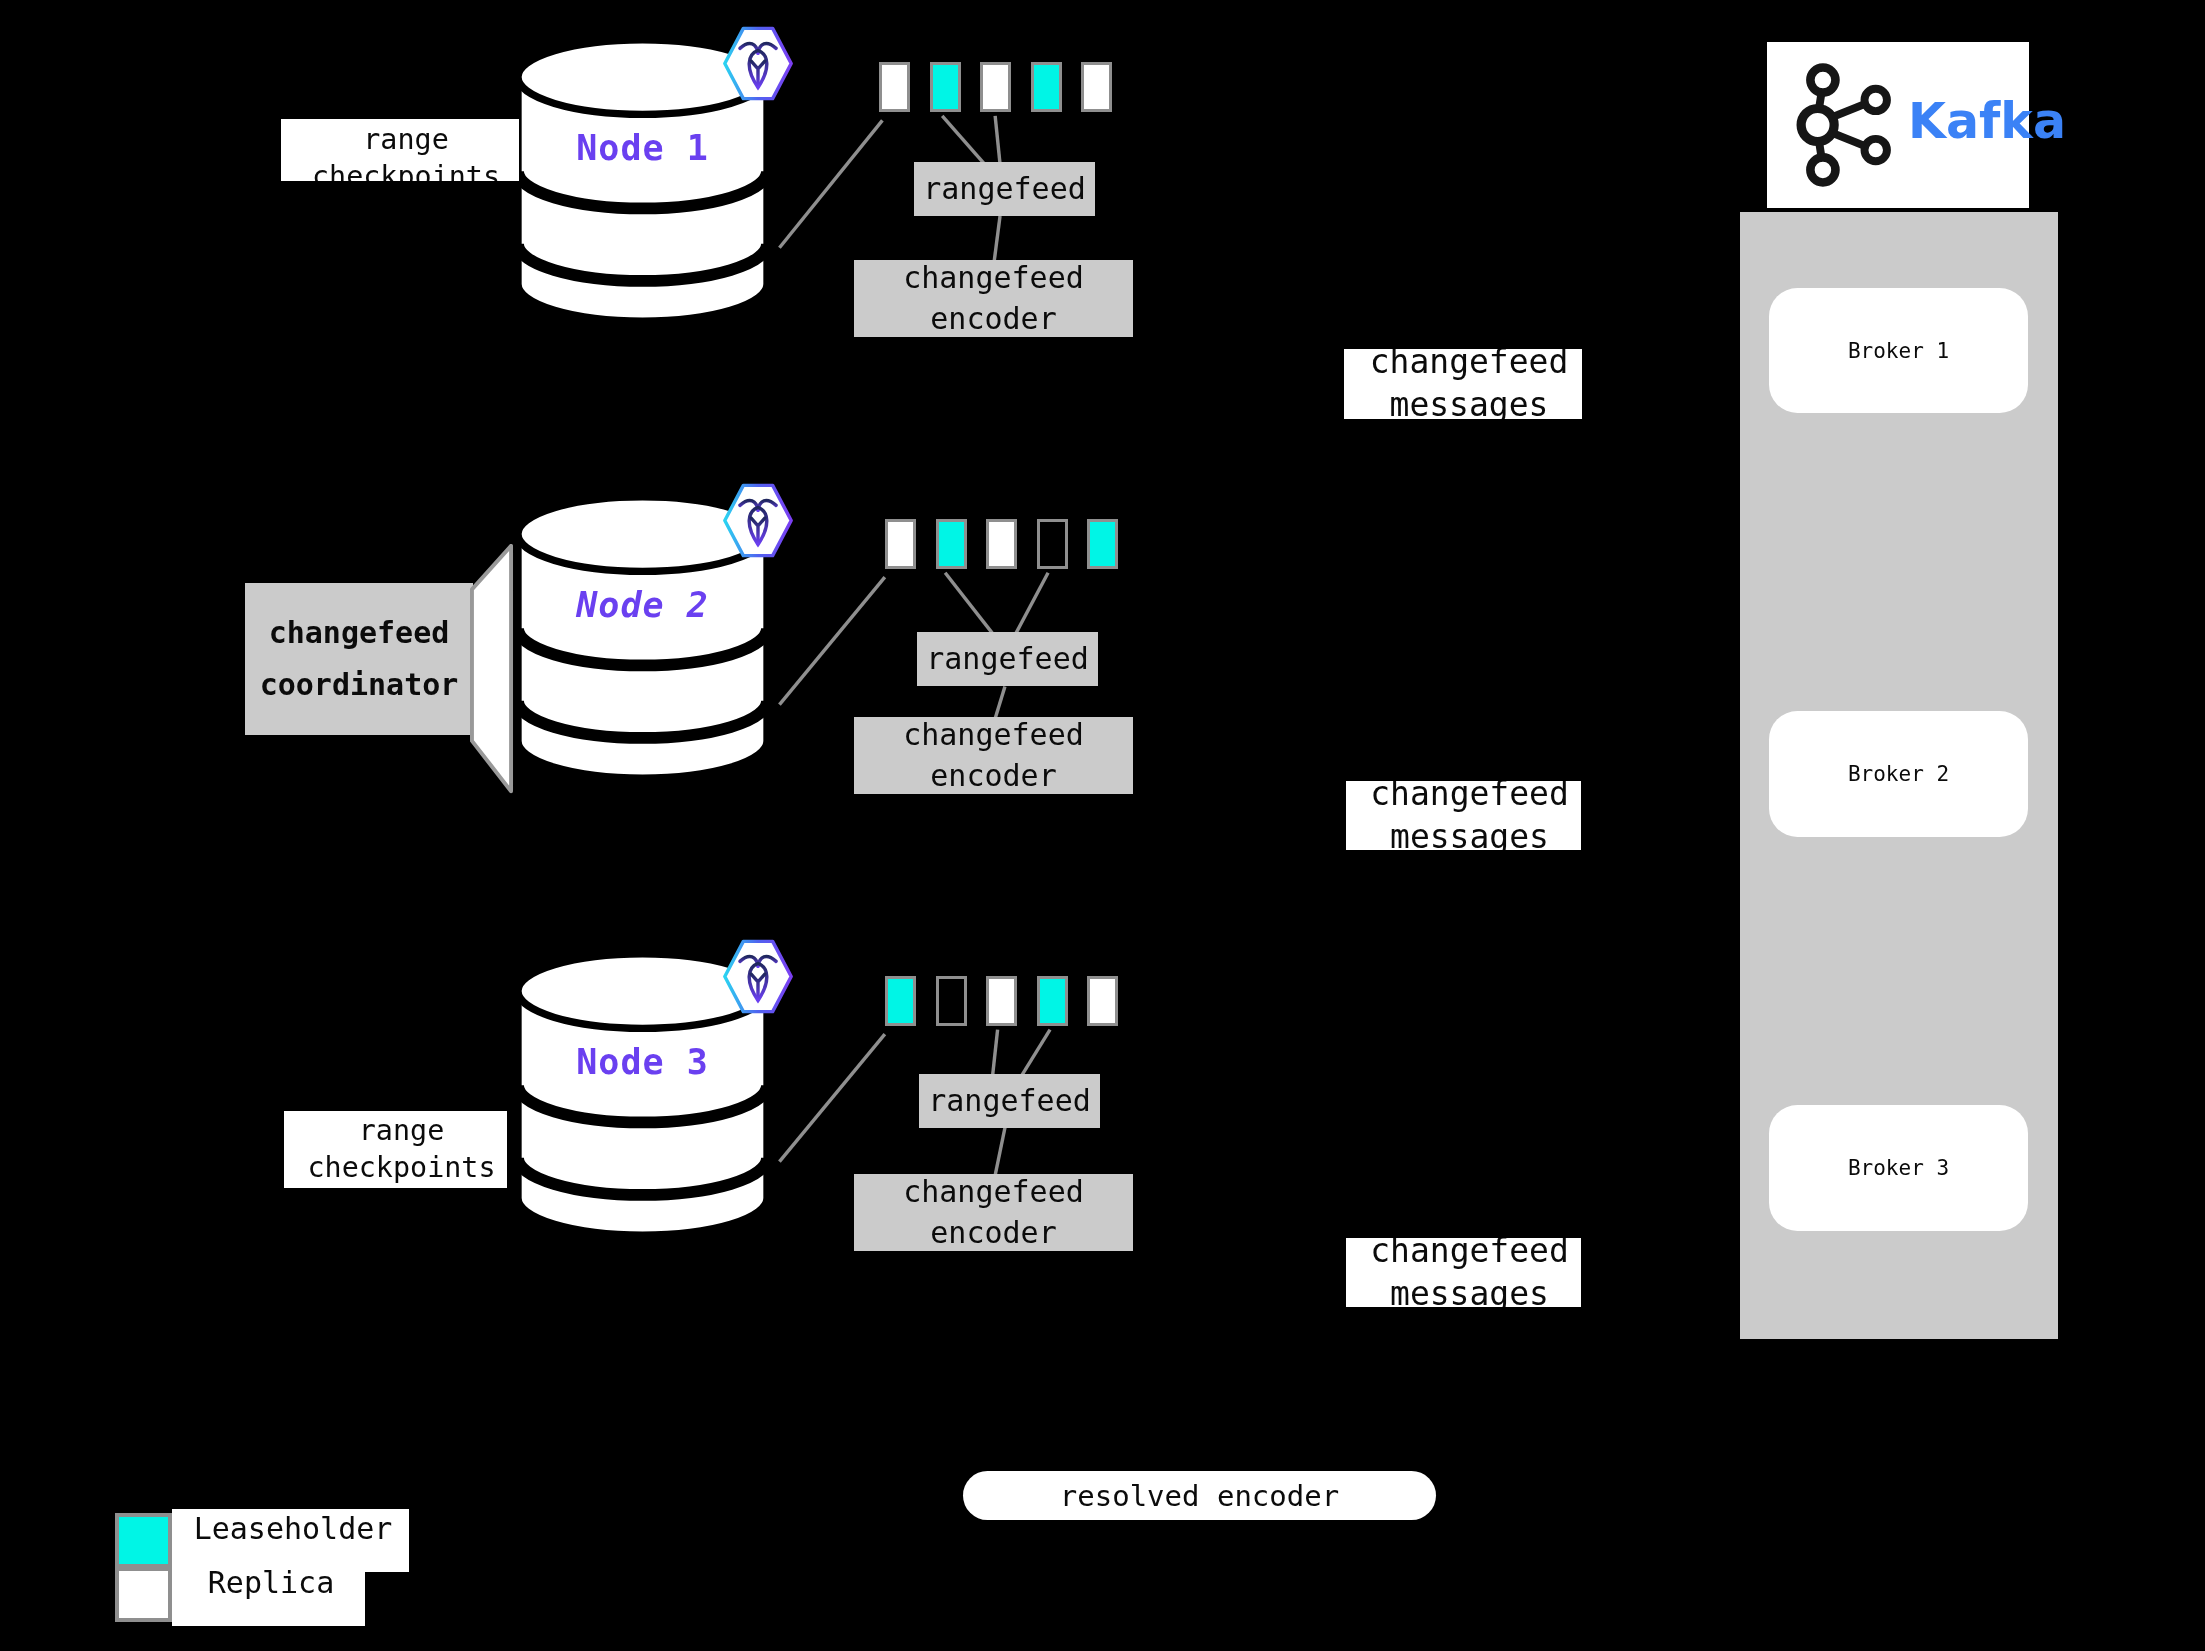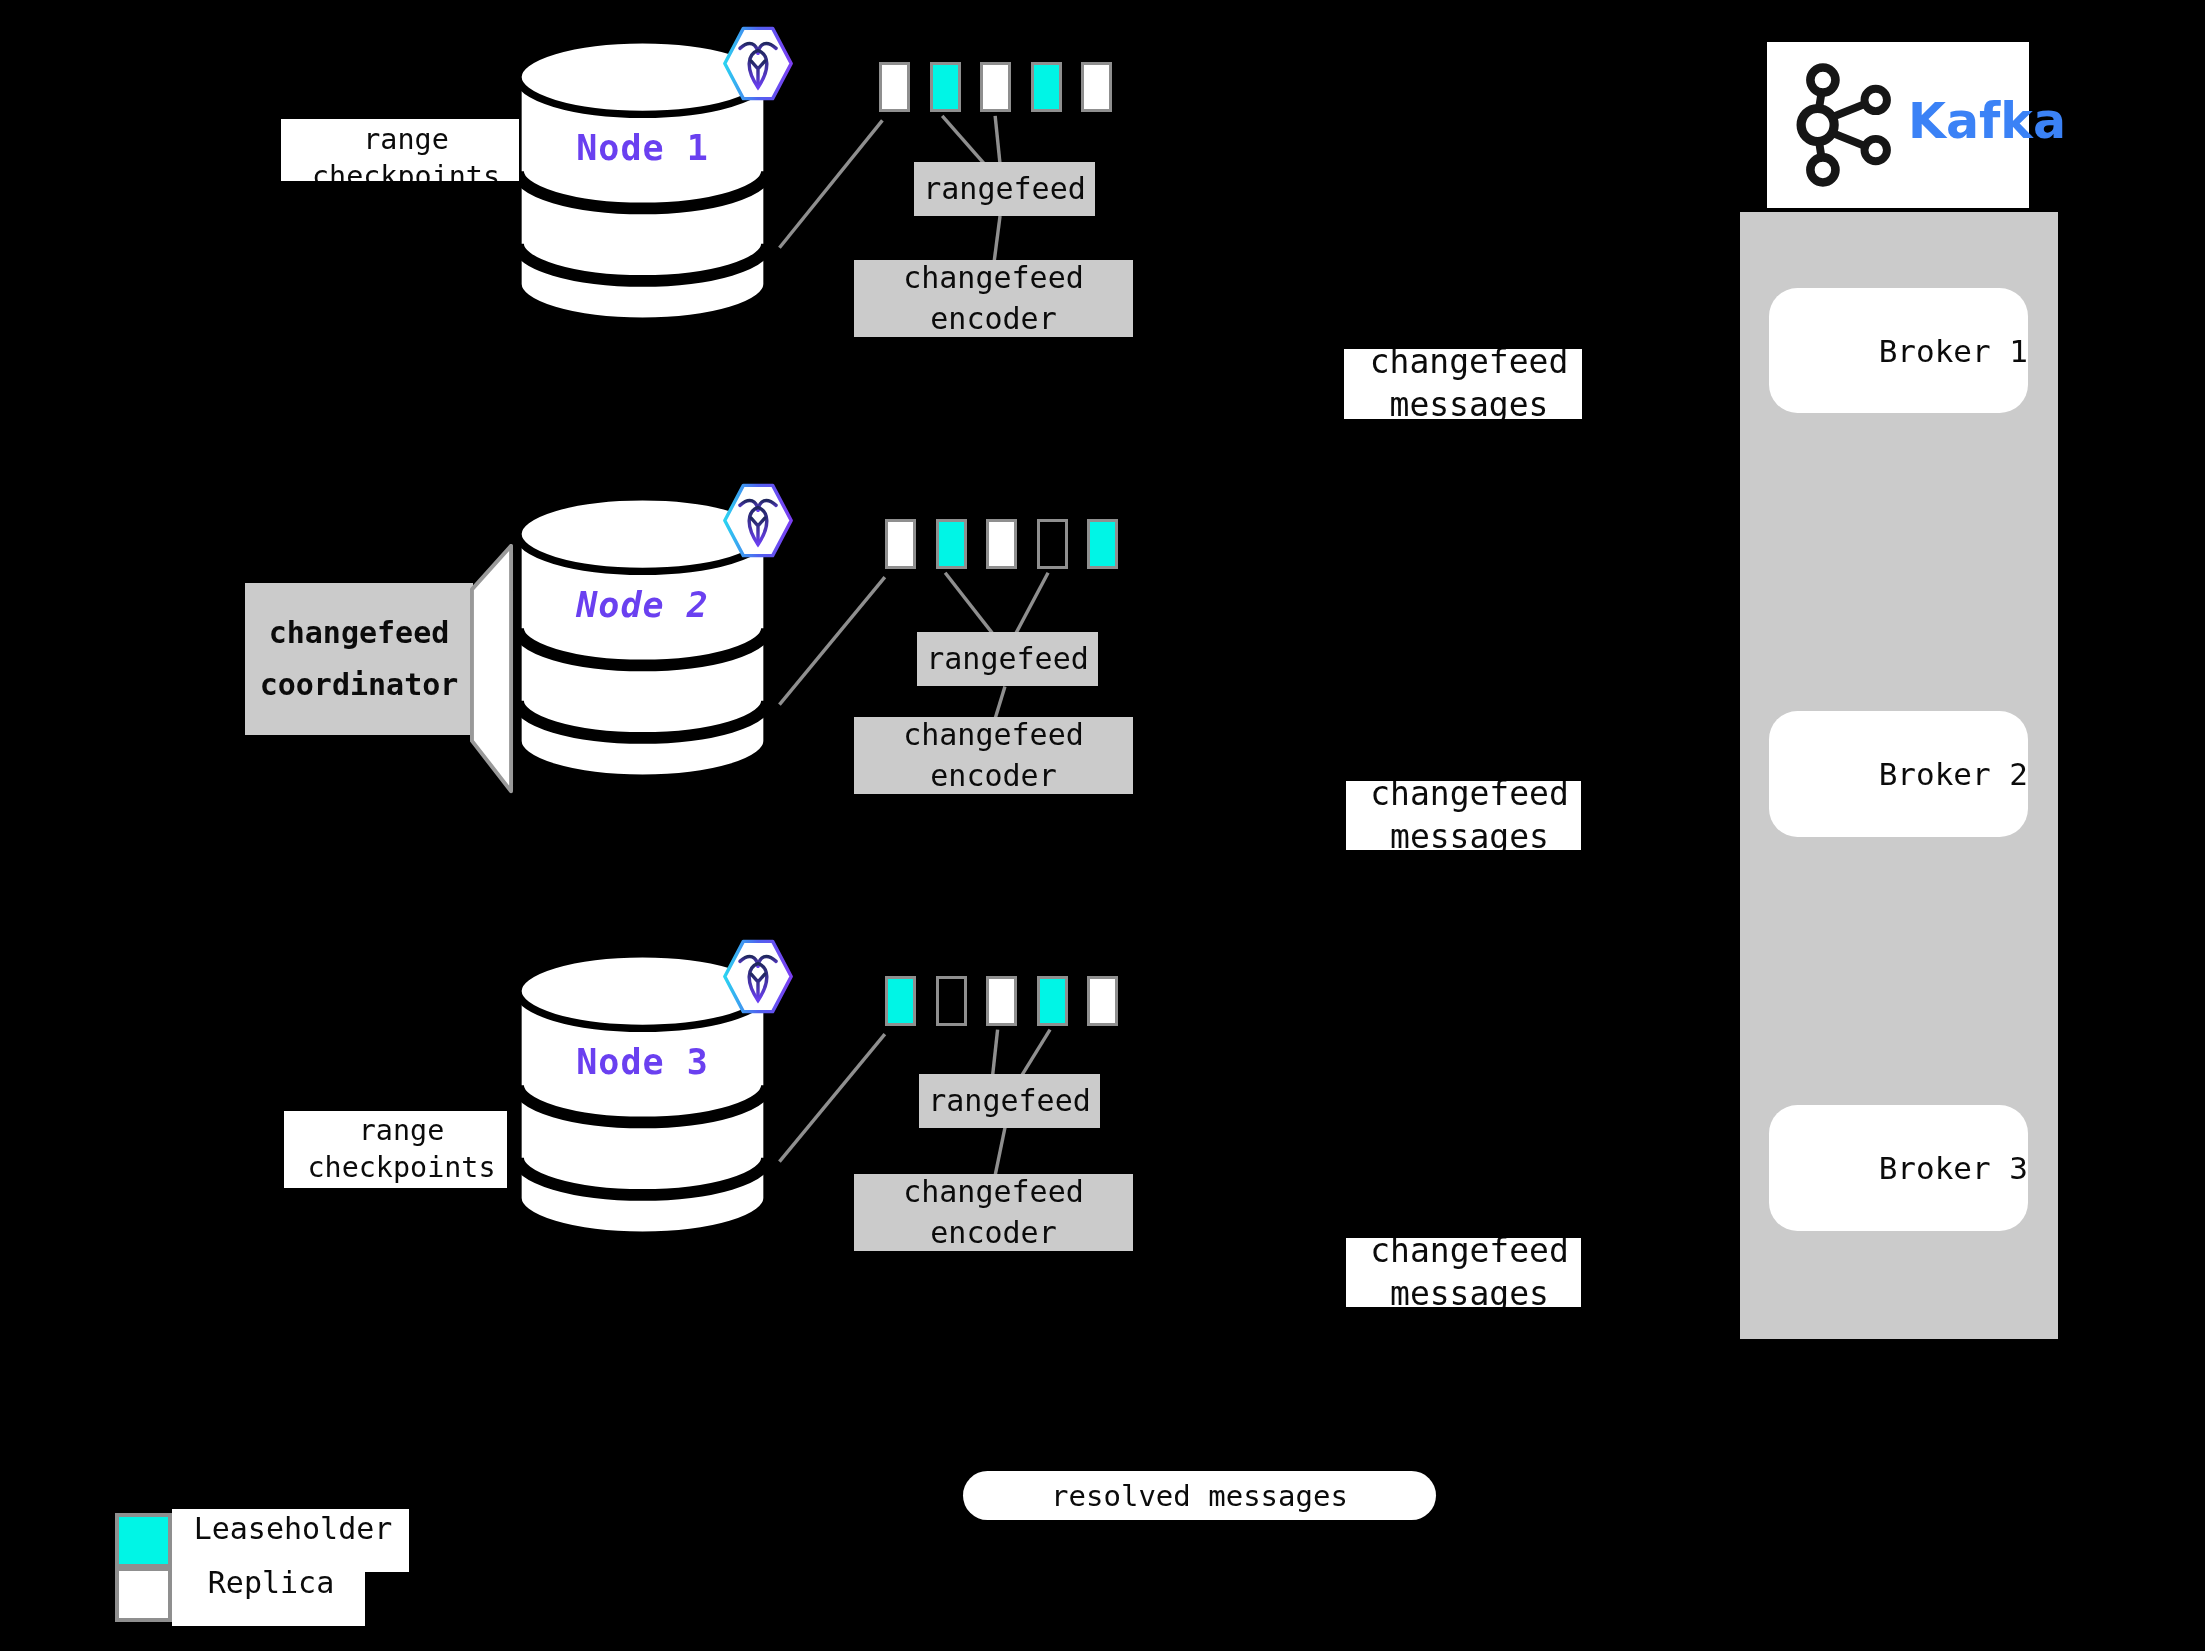--- a/index.html
+++ b/index.html
@@ -37,22 +37,22 @@
   .square{
     width:31px;height:50px;border:3.9px solid var(--line_gray);box-sizing:border-box;
     background:transparent;flex:0 0 auto;
   }
   .square.leaseholder{background:var(--leaseholder);}
   .square.replica{background:var(--replica);}
   .square.empty{background:transparent;}
   .legend-swatch{width:57px;height:55px;border:4.4px solid var(--line_gray);}
   .broker{
     background:var(--replica);border-radius:28.4px;
-    display:flex;align-items:center;justify-content:flex-end;
-    font-size:31px;color:var(--text_black);
+    display:flex;align-items:center;justify-content:center;
+    font-size:21px;color:var(--text_black);
   }
   .pill{
     background:var(--replica);border-radius:25.5px;
     display:flex;align-items:center;justify-content:center;font-size:29px;
   }
   .kafka-word{font-family:"DejaVu Sans","Liberation Sans",sans-serif;font-weight:bold;font-size:49px;color:#3b82f6;}
   .coordinator{font-weight:bold;font-size:30px;line-height:1.75;}
   .msg{font-size:33px;}
   .feedbox{font-size:30px;}
   .legend-label{justify-content:flex-start;padding-left:5px;font-size:30px;}
@@ -226,21 +226,21 @@
     <span>Broker 1</span>
   </div>
   <div class="abs broker" style="left:1769px;top:711px;width:259px;height:126px;">
     <span>Broker 2</span>
   </div>
   <div class="abs broker" style="left:1769px;top:1105px;width:259px;height:126px;">
     <span>Broker 3</span>
   </div>
 
   <div class="abs pill" style="left:963px;top:1471px;width:473px;height:49px;">
-    <span>resolved messages</span>
+    <span>resolved encoder</span>
   </div>
 
   <div class="abs square legend-swatch leaseholder" style="left:115px;top:1513px;"></div>
   <div class="abs white-label legend-label" style="left:172px;top:1509px;width:232px;height:63px;">
     <span>Leaseholder</span>
   </div>
   <div class="abs square legend-swatch replica" style="left:115px;top:1567px;"></div>
   <div class="abs white-label legend-label" style="left:172px;top:1563px;width:188px;height:63px;">
     <span>Replica</span>
   </div>

